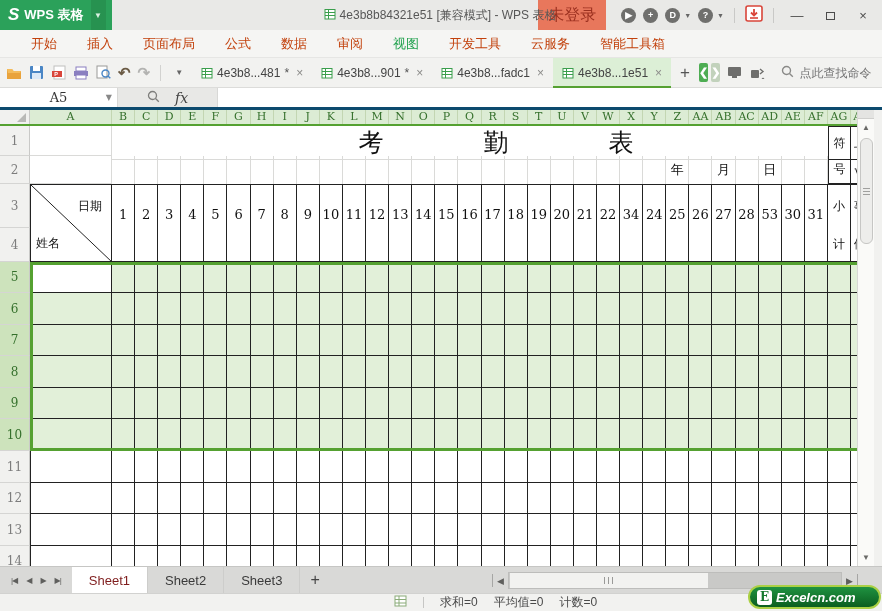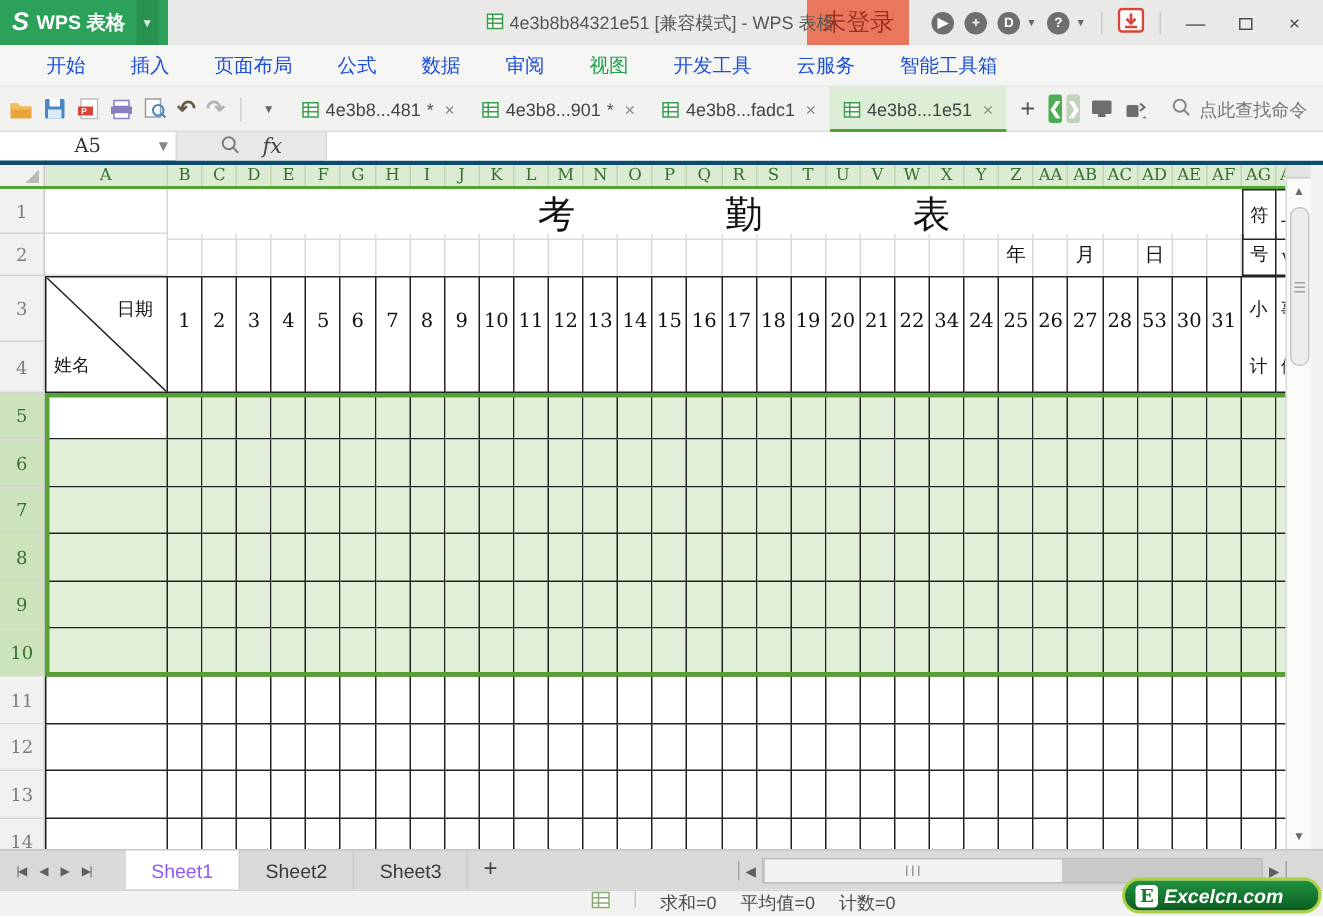--- a/index.html
+++ b/index.html
@@ -17,21 +17,21 @@
 .tbright{margin-left:auto;display:flex;align-items:center;gap:7px;padding-right:6px;}
 .login-btn{background:#e8775c;color:#9c3120;font-size:16px;height:30px;width:68px;display:flex;align-items:center;justify-content:center;margin-right:8px;}
 .cico{width:15px;height:15px;border-radius:50%;background:#6f6f6d;color:#fff;font-size:9px;font-weight:bold;display:inline-flex;align-items:center;justify-content:center;}
 .ddm{font-size:7px;color:#666;margin-left:-3px;}
 .vsep{width:1px;height:15px;background:#c9c9c7;margin:0 3px;}
 .wbtn{width:26px;text-align:center;color:#4c4c4c;font-size:13px;}
 .maxbox{display:inline-block;width:9px;height:8px;border:1px solid #4c4c4c;}
 
 
 .menubar{height:28px;background:#f5f5f3;display:flex;align-items:center;padding-left:16px;border-bottom:1px solid #e6e6e4;}
-.menu-item{padding:0 15px;font-size:13px;color:#1d4ed8;cursor:default;}
+.menu-item{padding:0 15px;font-size:13px;color:#c2410c;cursor:default;}
 .menu-item.active{color:#21a14e;}
 
 
 .toolbar{height:30px;background:#f2f2f0;display:flex;align-items:center;border-bottom:1px solid #dcdcda;}
 .qicons{display:flex;align-items:center;gap:7px;padding:0 5px 0 6px;flex:none;}
 .qico{display:inline-flex;align-items:center;}
 .uglyph{font-size:15px;font-weight:bold;color:#6b5b45;line-height:14px;}
 .rglyph{font-size:15px;font-weight:bold;color:#b3b3b1;line-height:14px;}
 .tsep{width:1px;height:16px;background:#d2d2d0;margin:0 3px;}
 .tdd{font-size:8px;color:#666;padding:0 4px;}
@@ -99,32 +99,32 @@
 .varr{font-size:8px;color:#6a6a68;padding:4px 0;flex:none;}
 .vthumb{width:13px;height:106px;background:#ededeb;border:1px solid #c6c6c4;border-radius:6px;flex:none;margin-top:2px;display:flex;flex-direction:column;align-items:center;justify-content:center;gap:2px;}
 .vthumb i{display:block;width:7px;height:1px;background:#a0a09e;}
 .vspace{flex:1;}
 
 
 #tabbar{height:27px;background:#d9d9d7;display:flex;align-items:stretch;position:relative;border-top:1px solid #c6c6c4;}
 .tnav{display:flex;gap:9px;padding:0 11px;color:#5f5f5d;font-size:8px;align-items:center;flex:none;letter-spacing:-1px;}
 #stabs{display:flex;align-items:stretch;}
 .stab{display:flex;align-items:center;padding:0 17px;font-size:13px;color:#3a3a3a;border-right:1px solid #cdcdcb;cursor:default;}
-.stab.active{background:#fff;color:#8b5cf6;margin-left:12px;}
+.stab.active{background:#fff;color:#7f1d1d;}
 .plus2{display:flex;align-items:center;padding:0 10px;font-size:16px;color:#444;}
 #hscroll{position:absolute;right:24px;top:4px;width:366px;height:19px;display:flex;align-items:center;gap:4px;}
 .hsep{width:1px;height:13px;background:#a6a6a4;}
 .harr{font-size:9px;color:#5f5f5d;}
 .htrack{flex:1;height:17px;background:#c9c9c7;border:1px solid #bdbdbb;display:flex;align-items:center;}
 .hthumb{width:198px;height:15px;background:#f2f2f0;margin-left:1px;display:flex;align-items:center;justify-content:center;gap:3px;}
 .hthumb i{display:block;width:1px;height:7px;background:#9a9a98;}
 
 
 #statusbar{height:18px;background:#f2f2f0;border-top:1px solid #d2d2d0;position:relative;font-size:12px;color:#4a4a4a;}
-.stats{position:absolute;left:394px;top:0;height:17px;display:flex;gap:16px;}
+.stats{position:absolute;left:394px;top:0;height:17px;display:flex;align-items:center;gap:16px;}
 .statsep{width:1px;height:11px;background:#c6c6c4;}
 .viewtools{position:absolute;left:502px;top:16px;height:17px;display:flex;align-items:center;gap:9px;}
 .vico{display:inline-flex;align-items:center;border-radius:2px;padding:1px 2px;}
 .vico.on{background:#d5e8c9;}
 .vdd{font-size:7px;color:#666;margin-left:-5px;}
 .zminus{font-size:13px;color:#555;}
 .zline{width:56px;height:2px;background:#55a131;}
 
 
 #watermark{position:absolute;right:1px;bottom:2px;width:133px;height:24px;background:linear-gradient(#1f9240,#0b5e20);border:2px solid #abd045;border-radius:13px;display:flex;align-items:center;z-index:50;color:#fff;font-weight:bold;font-style:italic;font-size:13px;}

